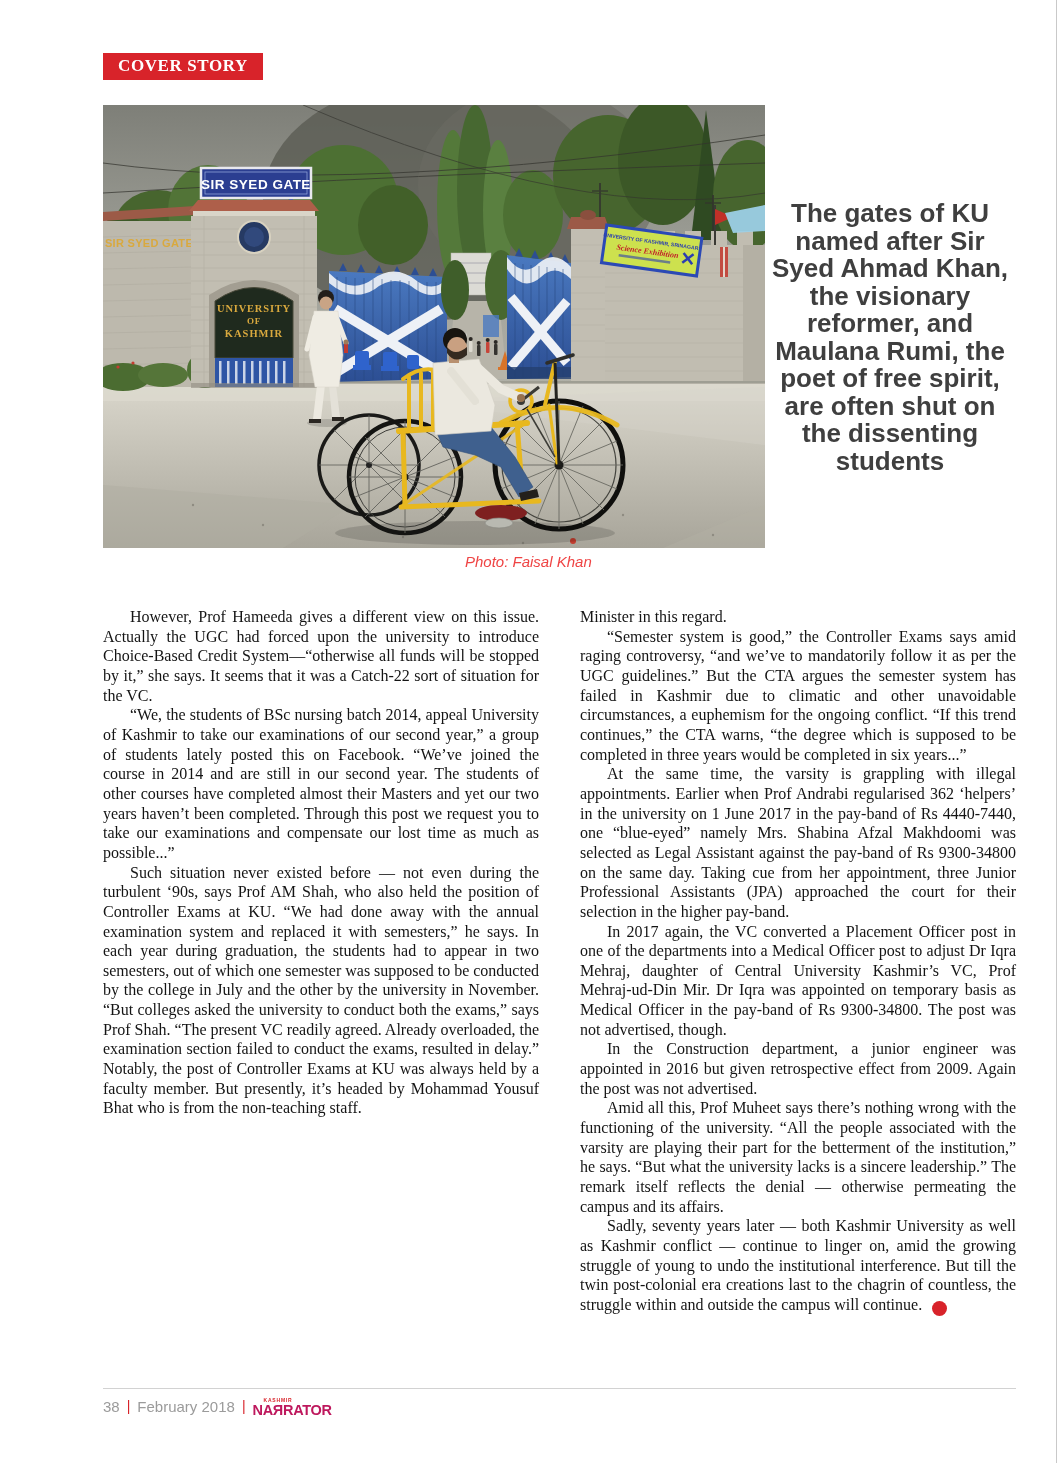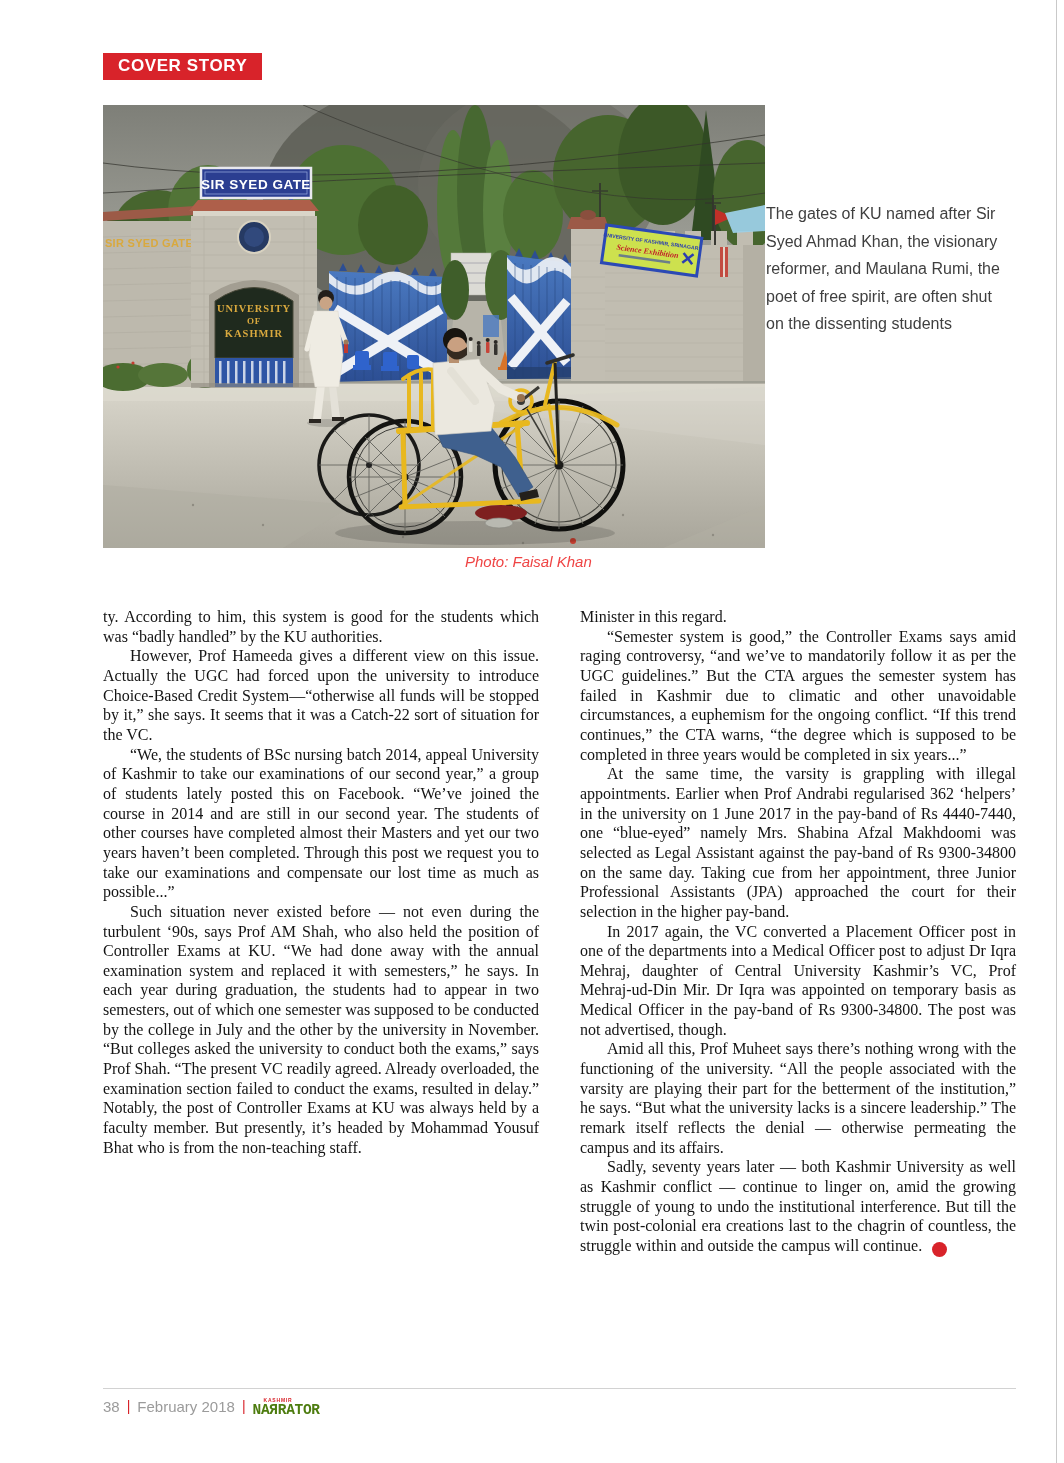--- a/index.html
+++ b/index.html
@@ -2,28 +2,28 @@
 <html><head>
 <meta charset="utf-8">
 <style>
   * { margin:0; padding:0; box-sizing:border-box; }
   html,body { width:1064px; height:1463px; background:#ffffff; position:relative;
               font-family:"Liberation Serif","DejaVu Serif",serif; overflow:hidden; }
 
   .page-edge { position:absolute; left:1056px; top:0; width:1px; height:1463px; background:#c9c9c9; }
 
   .cover-tag { position:absolute; left:103px; top:53px; background:#d8232a; color:#fff;
-               font-family:Liberation Sans, sans-serif; font-weight:bold;
+               font-family:Liberation Serif, serif; font-weight:bold;
                font-size:17px; letter-spacing:.6px; padding:3px 15px 4px 15px; }
 
   .photo-frame { position:absolute; left:103px; top:105px; width:662px; height:443px; overflow:hidden; }
 
-  .pull-quote { position:absolute; left:766px; top:200px; width:248px; 
-                font-family:"Liberation Sans","DejaVu Sans",sans-serif; font-weight:400;
-                font-size:16px; line-height:27.5px; color:#3f3f3f; }
+  .pull-quote { position:absolute; left:766px; top:200px; width:248px; text-align:center;
+                font-family:"Liberation Sans","DejaVu Sans",sans-serif; font-weight:700;
+                font-size:26px; line-height:27.5px; color:#3f3f3f; }
 
   .photo-credit { position:absolute; left:465px; top:553px; width:300px; text-align:left;
                   font-family:"Liberation Sans","DejaVu Sans",sans-serif; font-style:italic;
                   font-size:15px; color:#ef4444; }
 
   .col { position:absolute; top:607px; width:436px; }
   .col-left  { left:103px; }
   .col-right { left:580px; }
   .col p { text-align:justify; font-size:16px; line-height:19.65px; color:#141414; }
   .col p.indent { text-indent:27px; }
@@ -32,22 +32,22 @@
              background:#d8232a; color:#fff; font-family:"Liberation Sans",sans-serif;
              font-weight:bold; font-size:10px; line-height:15px; text-align:center;
              margin-left:10px; vertical-align:-2px; }
 
   .footer-rule { position:absolute; left:103px; top:1388px; width:913px; height:1px; background:#d2d2d2; }
   .footer { position:absolute; left:103px; top:1398px; display:flex; gap:7px;
             font-family:"Liberation Sans","DejaVu Sans",sans-serif; font-size:15px; color:#9b9b9b; }
   .footer .sep { color:#d8232a; font-size:14px; }
   .logo { display:flex; flex-direction:column; line-height:1; }
   .logo-top { color:#d8232a; font-size:5px; font-weight:bold; letter-spacing:.8px; margin-left:11px; }
-  .logo-main { color:#4d7c0f; font-weight:bold; font-size:14.5px; letter-spacing:-.3px;
-               font-family:Liberation Mono, monospace; }
+  .logo-main { color:#be185d; font-weight:bold; font-size:14.5px; letter-spacing:-.3px;
+               font-family:Liberation Sans, sans-serif; }
 </style>
 </head>
 <body>
 
 <div class="page-edge"></div>
 
 <div class="cover-tag">COVER STORY</div>
 
 <div class="photo-frame">
 <svg viewBox="0 0 662 443" width="662" height="443">
@@ -426,31 +426,31 @@
     </g>
   </g>
 </svg>
 </div>
 
 <div class="pull-quote">The gates of KU named after Sir Syed Ahmad Khan, the visionary reformer, and Maulana Rumi, the poet of free spirit, are often shut on the dissenting students</div>
 
 <div class="photo-credit">Photo: Faisal Khan</div>
 
 <div class="col col-left">
-  <p>ty. According to him, this system is good for the students which was “badly handled” by the KU authorities.</p>
   <p class="indent">However, Prof Hameeda gives a different view on this issue. Actually the UGC had forced upon the university to introduce Choice-Based Credit System—“otherwise all funds will be stopped by it,” she says. It seems that it was a Catch-22 sort of situation for the VC.</p>
   <p class="indent">“We, the students of BSc nursing batch 2014, appeal University of Kashmir to take our examinations of our second year,” a group of students lately posted this on Facebook. “We’ve joined the course in 2014 and are still in our second year. The students of other courses have completed almost their Masters and yet our two years haven’t been completed. Through this post we request you to take our examinations and compensate our lost time as much as possible...”</p>
   <p class="indent">Such situation never existed before — not even during the turbulent ‘90s, says Prof AM Shah, who also held the position of Controller Exams at KU. “We had done away with the annual examination system and replaced it with semesters,” he says. In each year during graduation, the students had to appear in two semesters, out of which one semester was supposed to be conducted by the college in July and the other by the university in November. “But colleges asked the university to conduct both the exams,” says Prof Shah. “The present VC readily agreed. Already overloaded, the examination section failed to conduct the exams, resulted in delay.” Notably, the post of Controller Exams at KU was always held by a faculty member. But presently, it’s headed by Mohammad Yousuf Bhat who is from the non-teaching staff.</p>
 </div>
 
 <div class="col col-right">
   <p>Minister in this regard.</p>
   <p class="indent">“Semester system is good,” the Controller Exams says amid raging controversy, “and we’ve to mandatorily follow it as per the UGC guidelines.” But the CTA argues the semester system has failed in Kashmir due to climatic and other unavoidable circumstances, a euphemism for the ongoing conflict. “If this trend continues,” the CTA warns, “the degree which is supposed to be completed in three years would be completed in six years...”</p>
   <p class="indent">At the same time, the varsity is grappling with illegal appointments. Earlier when Prof Andrabi regularised 362 ‘helpers’ in the university on 1 June 2017 in the pay-band of Rs 4440-7440, one “blue-eyed” namely Mrs. Shabina Afzal Makhdoomi was selected as Legal Assistant against the pay-band of Rs 9300-34800 on the same day. Taking cue from her appointment, three Junior Professional Assistants (JPA) approached the court for their selection in the higher pay-band.</p>
   <p class="indent">In 2017 again, the VC converted a Placement Officer post in one of the departments into a Medical Officer post to adjust Dr Iqra Mehraj, daughter of Central University Kashmir’s VC, Prof Mehraj-ud-Din Mir. Dr Iqra was appointed on temporary basis as Medical Officer in the pay-band of Rs 9300-34800. The post was not advertised, though.</p>
+  <p class="indent">In the Construction department, a junior engineer was appointed in 2016 but given retrospective effect from 2009. Again the post was not advertised.</p>
   <p class="indent">Amid all this, Prof Muheet says there’s nothing wrong with the functioning of the university. “All the people associated with the varsity are playing their part for the betterment of the institution,” he says. “But what the university lacks is a sincere leadership.” The remark itself reflects the denial — otherwise permeating the campus and its affairs.</p>
   <p class="indent"><span>Sadly, seventy years later — both Kashmir University as well as Kashmir conflict — continue to linger on, amid the growing struggle of young to undo the institutional interference. But till the twin post-colonial era creations last to the chagrin of countless, the struggle within and outside the campus will continue.</span><span class="endmark">N</span></p>
 </div>
 
 <div class="footer-rule"></div>
 <div class="footer">
   <span>38</span>
   <span class="sep">|</span>
   <span>February 2018</span>
   <span class="sep">|</span>

